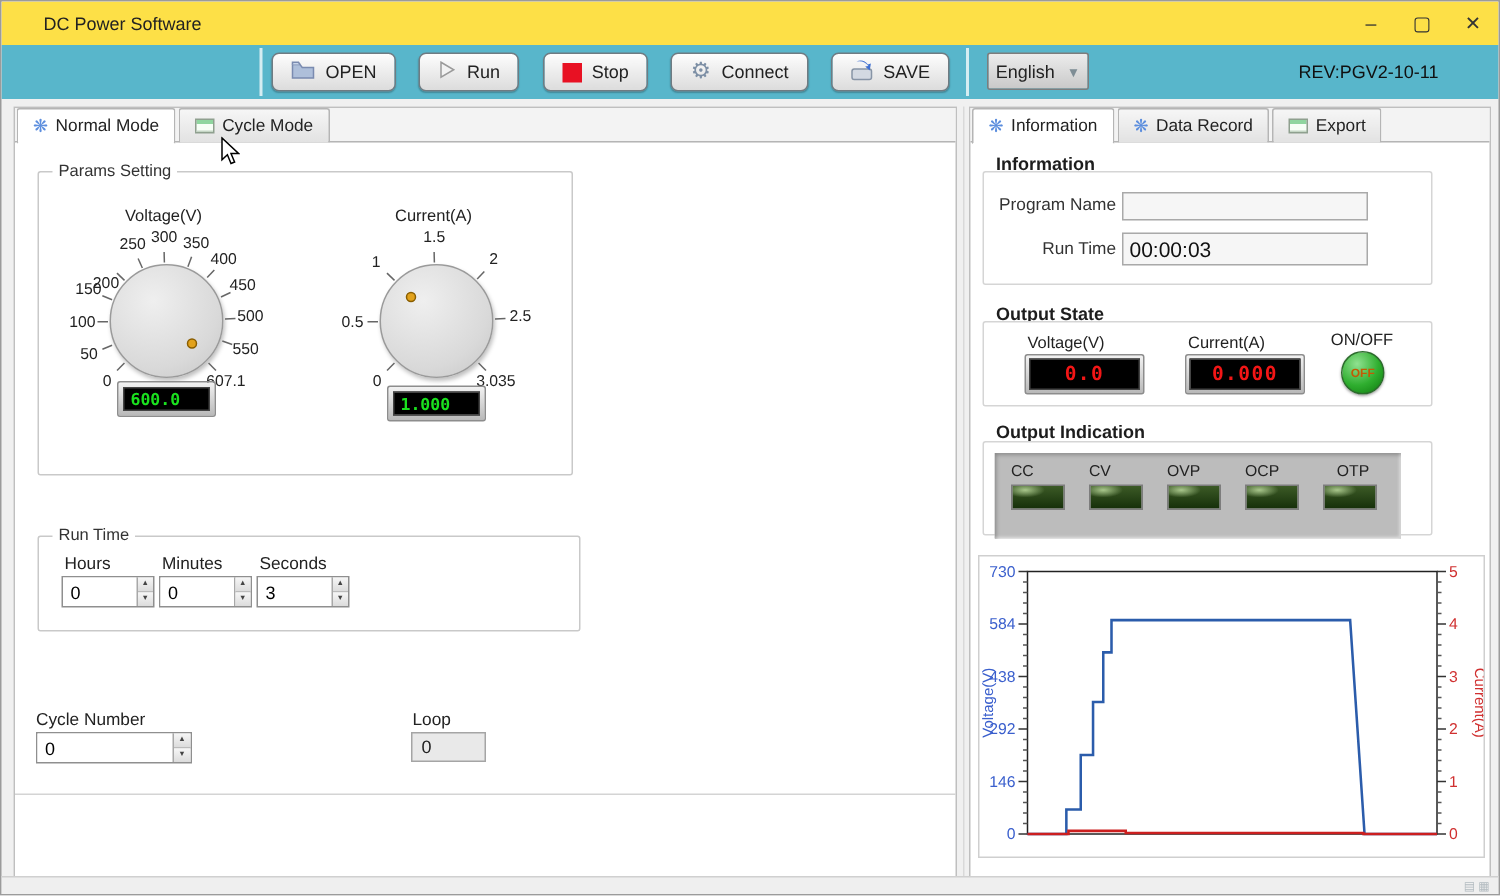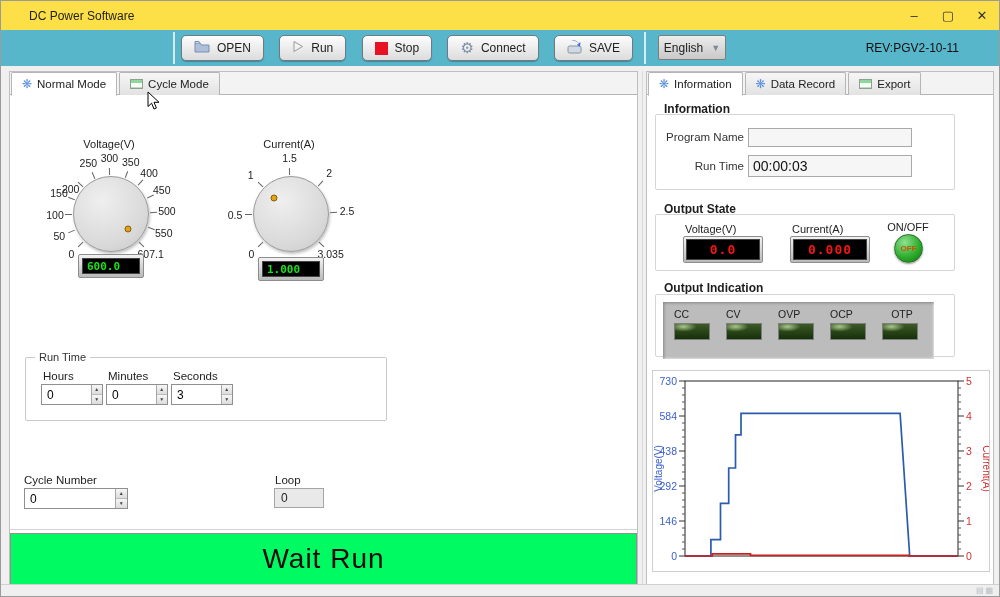--- a/index.html
+++ b/index.html
@@ -152,20 +152,23 @@
       <div class="tab active">
         <span class="snow-icon">❋</span>
         <span>Normal Mode</span>
       </div>
       <div class="tab">
         <span class="table-icon"></span>
         <span>Cycle Mode</span>
       </div>
     </div>
 
+    <div class="fieldset" style="left:15px;top:42px;width:357px;height:203px;">
+      <span class="fs-legend">Params Setting</span>
+    </div>
     <div class="knob-title" style="left:39px;top:66px;">Voltage(V)</div>
     <div class="knob-title" style="left:219px;top:66px;">Current(A)</div>
     <div class="knob" style="left:16px;top:70px;">
         <div class="knob-face" style="left: 47px; top: 34px;"></div>
         <span class="knob-label" style="left: 45.402px; top: 111.598px;">0</span>
         <div class="knob-tick" style="left: 51.0944px; top: 102.406px; transform: rotate(-225deg);"></div>
         <span class="knob-label" style="left: 33.3617px; top: 93.6677px;">50</span>
         <div class="knob-tick" style="left: 41.8492px; top: 88.6377px; transform: rotate(-202.763deg);"></div>
         <span class="knob-label" style="left: 29.0024px; top: 72.5144px;">100</span>
         <div class="knob-tick" style="left: 38.5018px; top: 72.395px; transform: rotate(-180.526deg);"></div>
@@ -249,21 +252,20 @@
       <input value="0" style="">
       <div class="spin-btns">
           <div>▲</div>
           <div>▼</div>
         </div>
     </div>
     <span class="ctl-label" style="left:265px;top:402px;">Loop</span>
     <div class="ro-field" style="left:264px;top:416px;width:50px;">0</div>
 
     <div id="left-content-line"></div>
-    <div id="banner">Wait Run</div>
   </div>
 
   <div id="right-panel" class="panel">
     <div class="tabbar">
       <div class="tab active">
         <span class="snow-icon">❋</span>
         <span>Information</span>
       </div>
       <div class="tab">
         <span class="snow-icon">❋</span>

